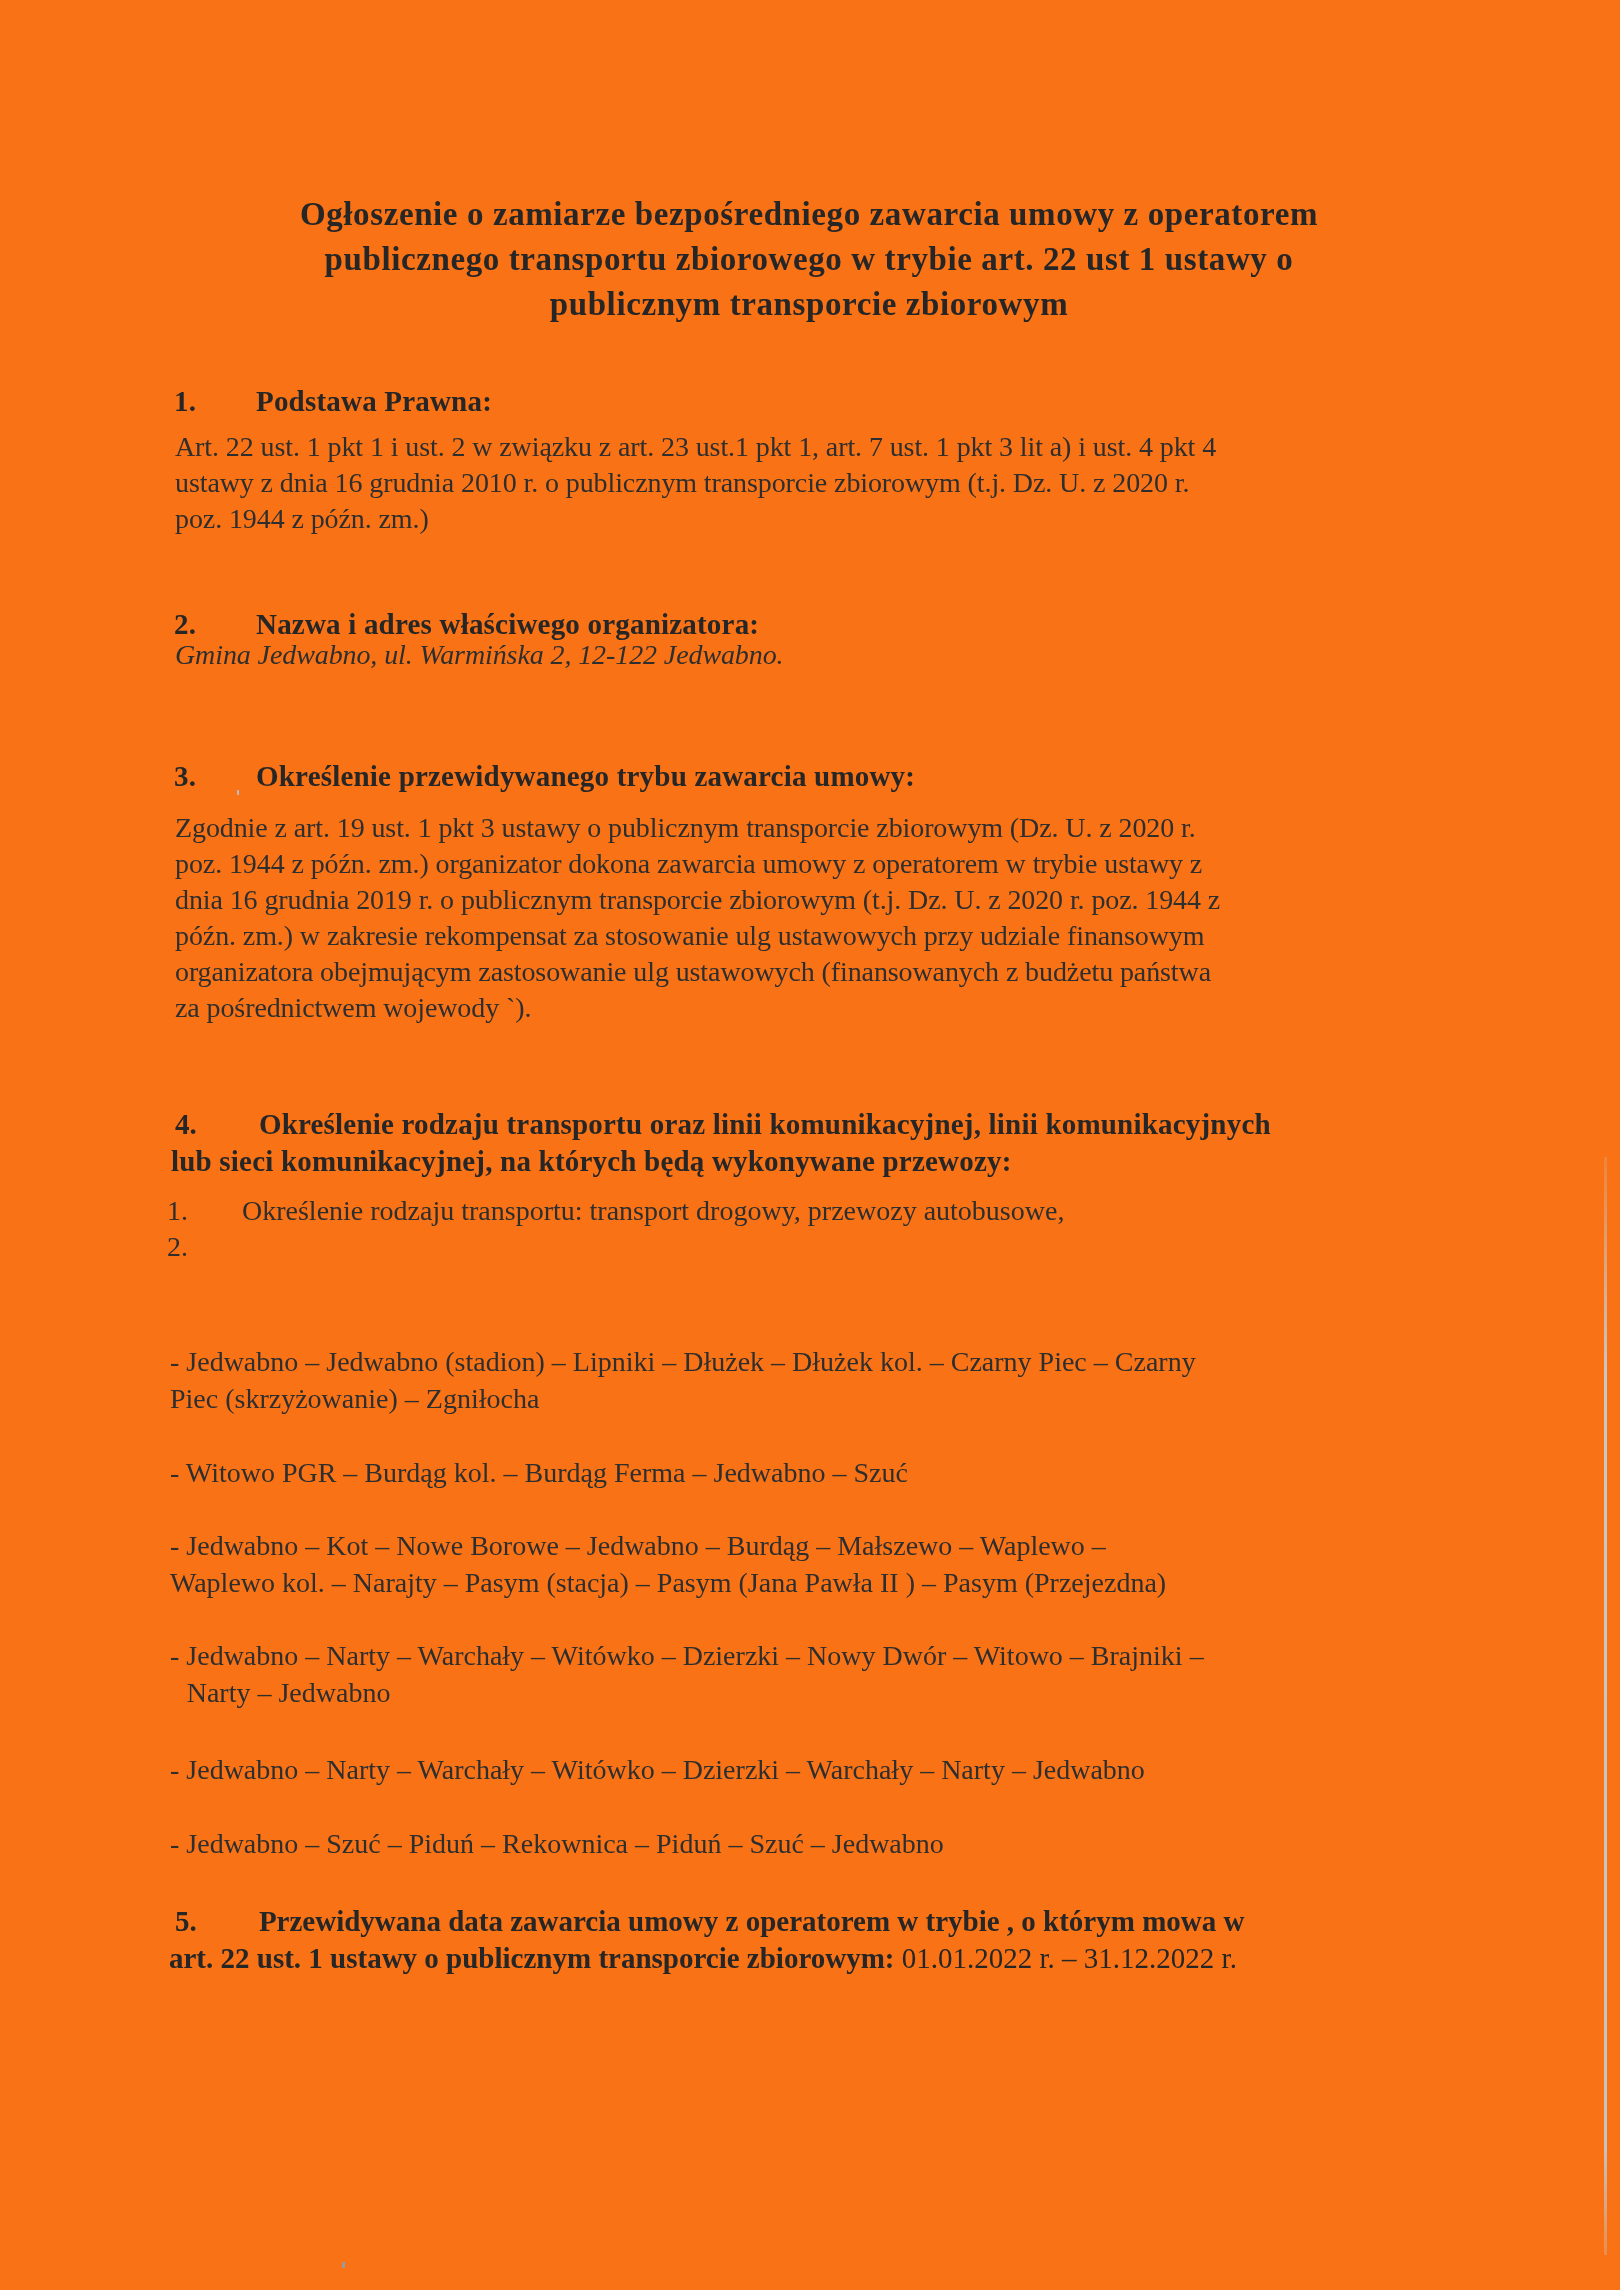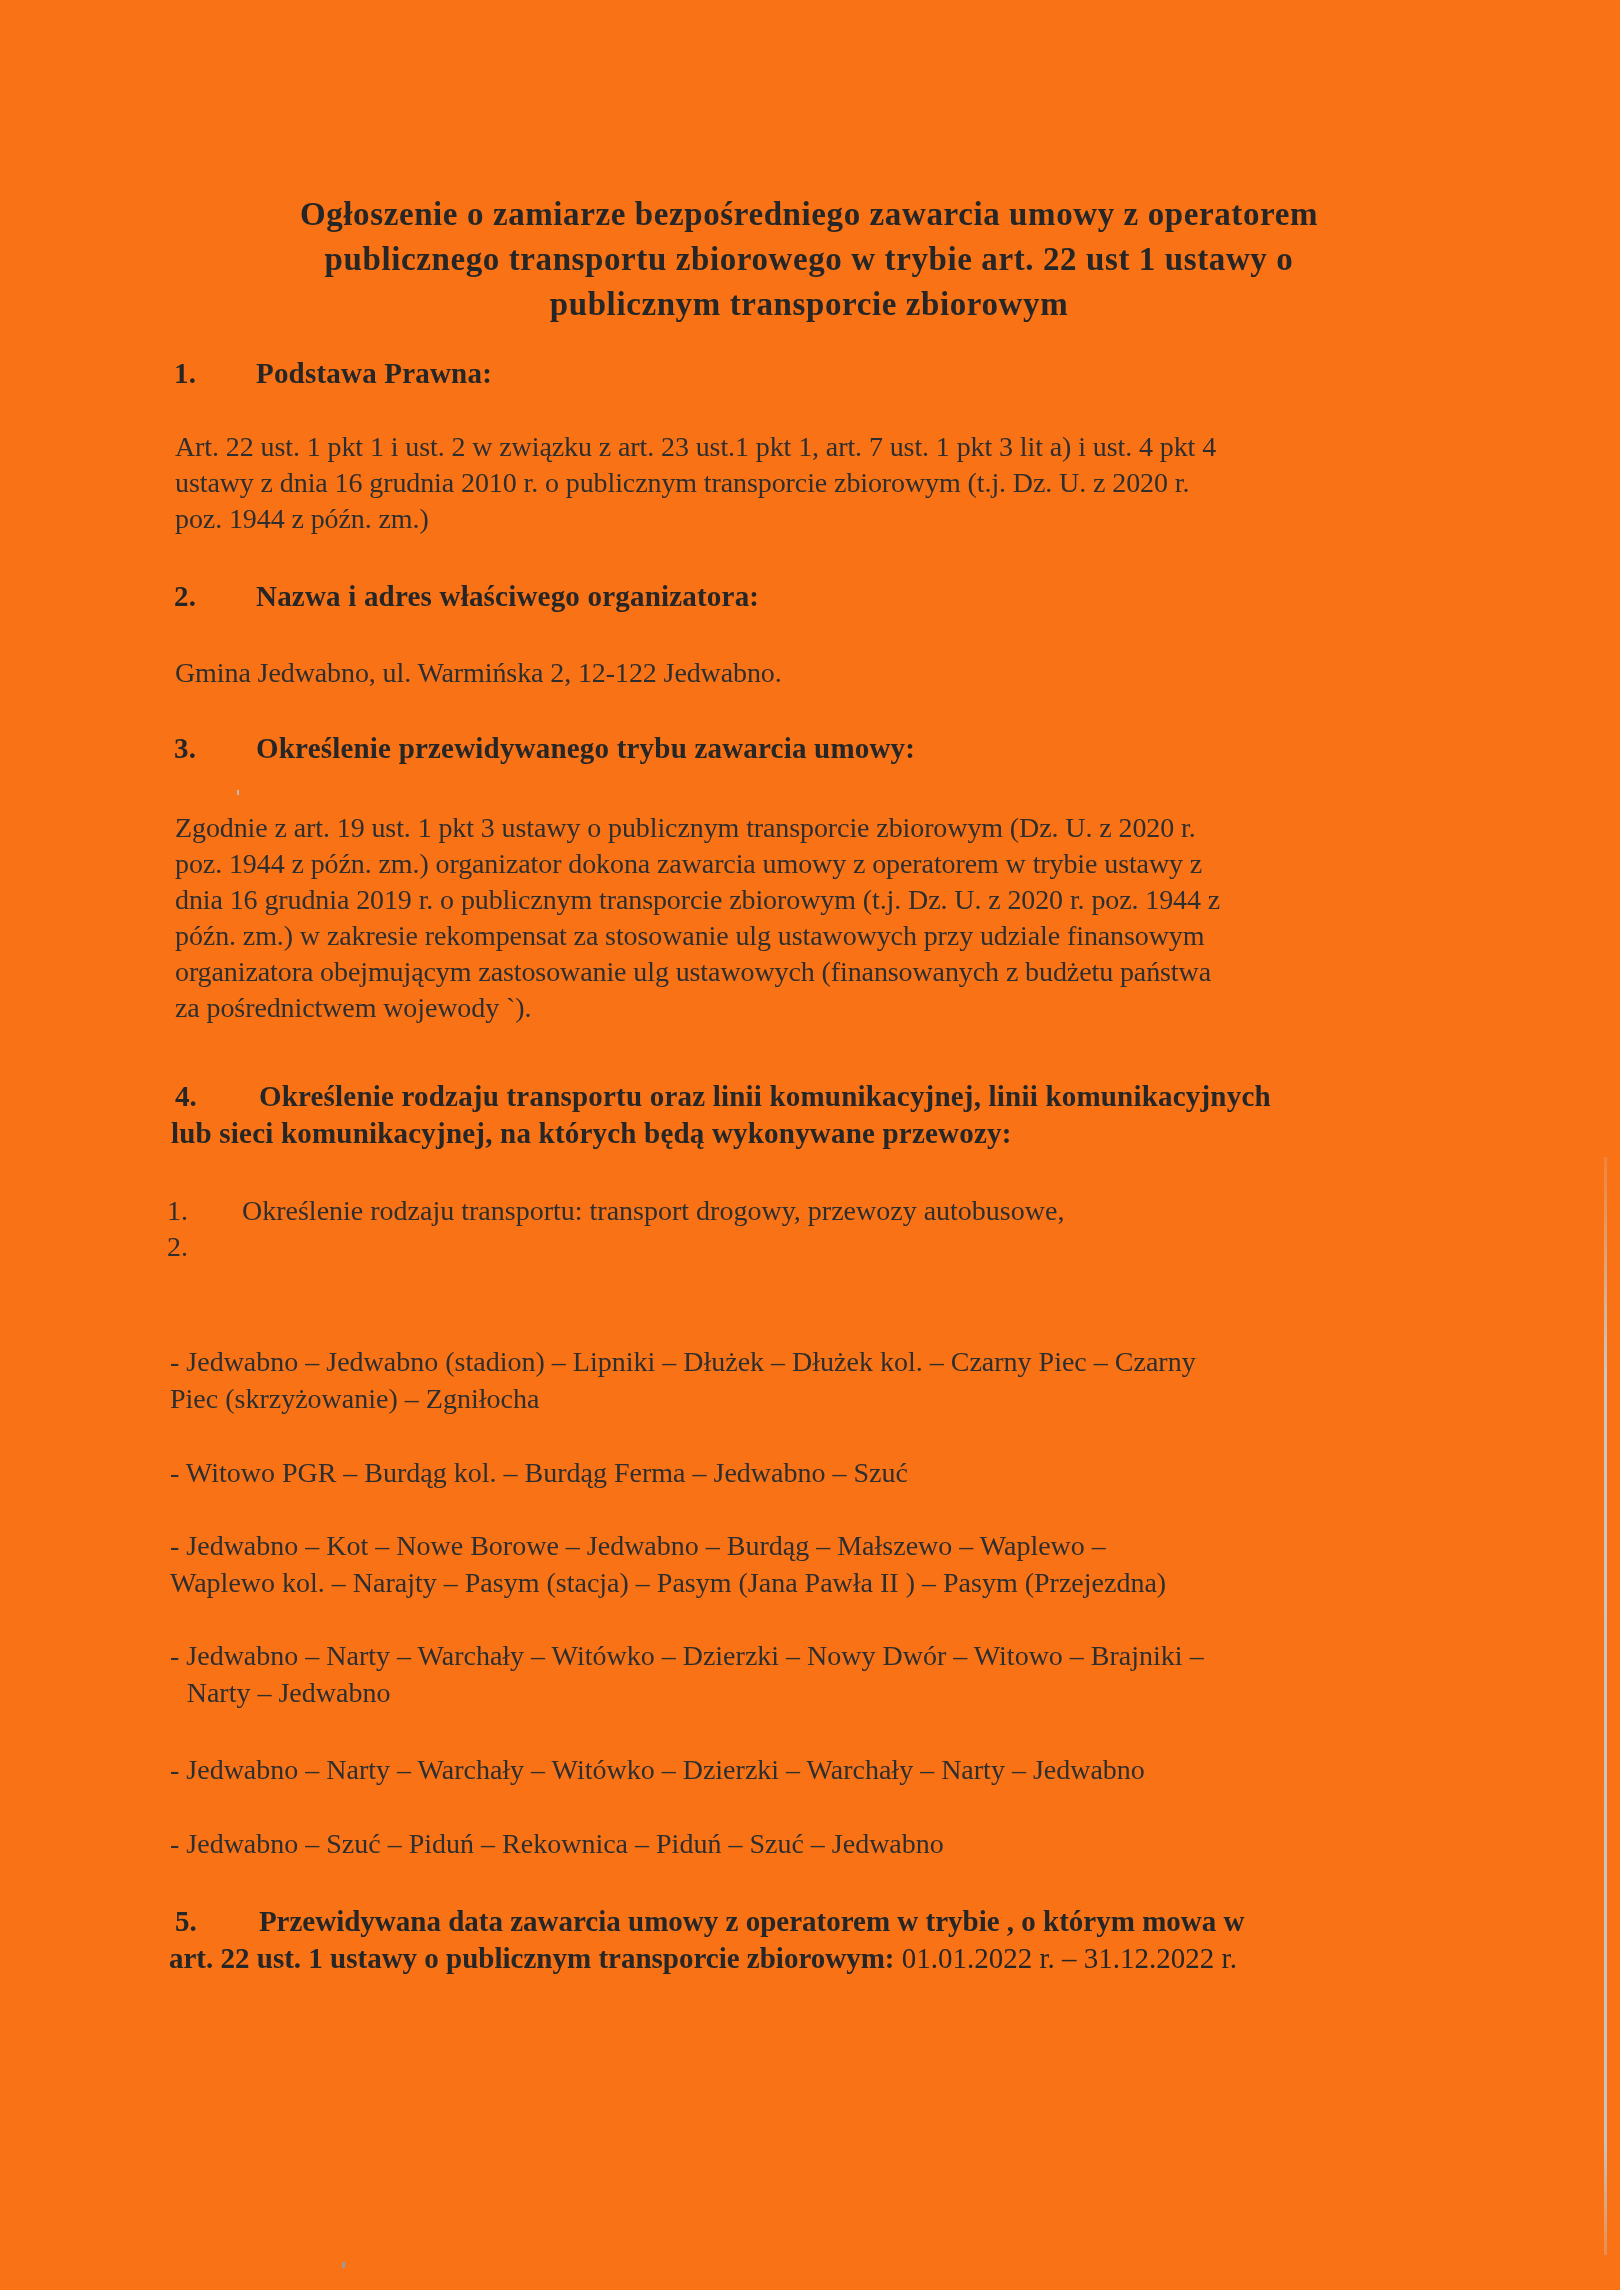--- a/index.html
+++ b/index.html
@@ -9,21 +9,21 @@
       color: #2a2a2a;
     }
     .page { position: absolute; left: 0; top: 0; width: 1620px; height: 2291px; background: #f97316; }
     .title {
       position: absolute; left: 216px; top: 192px; width: 1186px;
       text-align: center; font-weight: bold; font-size: 33px; line-height: 45px;
       letter-spacing: 0.6px; color: #262626;
     }
     .sec-head {
       position: absolute; left: 174px; font-weight: bold; font-size: 29px; line-height: 37px;
-      color: #262626; letter-spacing: 0.2px;
+      color: #262626; letter-spacing: 0.2px; margin-top: 28px;
     }
     .sec-head .num { display: inline-block; width: 82px; }
     .para {
       position: absolute; left: 175px; width: 1274px; font-size: 28px; line-height: 36px;
       color: #2e2e2e; letter-spacing: -0.1px;
     }
     .para p { margin: 0; }
     .sub-list { position: absolute; left: 175px; width: 1274px; font-size: 28px; line-height: 36px; color: #2e2e2e; }
     .sub-item { display: flex; }
     .sub-item .n { width: 75px; flex: none; }
@@ -57,21 +57,21 @@
   </div>
   <div class="para" style="top:429px;">
     <p>Art. 22 ust. 1 pkt 1 i ust. 2 w związku z art. 23 ust.1 pkt 1, art. 7 ust. 1 pkt 3 lit a) i ust. 4 pkt 4</p>
     <p>ustawy z dnia 16 grudnia 2010 r. o publicznym transporcie zbiorowym (t.j. Dz. U. z 2020 r.</p>
     <p>poz. 1944 z późn. zm.)</p>
   </div>
 
   <div class="sec-head" style="top:578px;">
     <span class="num">2.</span><span>Nazwa i adres właściwego organizatora:</span>
   </div>
-  <div class="para" style="top:655px;">
+  <div class="para" style="top:637px;font-style:italic;">
     <p>Gmina Jedwabno, ul. Warmińska 2, 12-122 Jedwabno.</p>
   </div>
 
   <div class="sec-head" style="top:730px;">
     <span class="num">3.</span><span>Określenie przewidywanego trybu zawarcia umowy:</span>
   </div>
   <div class="speck" style="left:237px; top:790px; height:4.9px; width:2px; background:#bbb;"></div>
   <div class="para" style="top:810px;">
     <p>Zgodnie z art. 19 ust. 1 pkt 3 ustawy o publicznym transporcie zbiorowym (Dz. U. z 2020 r.</p>
     <p>poz. 1944 z późn. zm.) organizator dokona zawarcia umowy z operatorem w trybie ustawy z</p>

